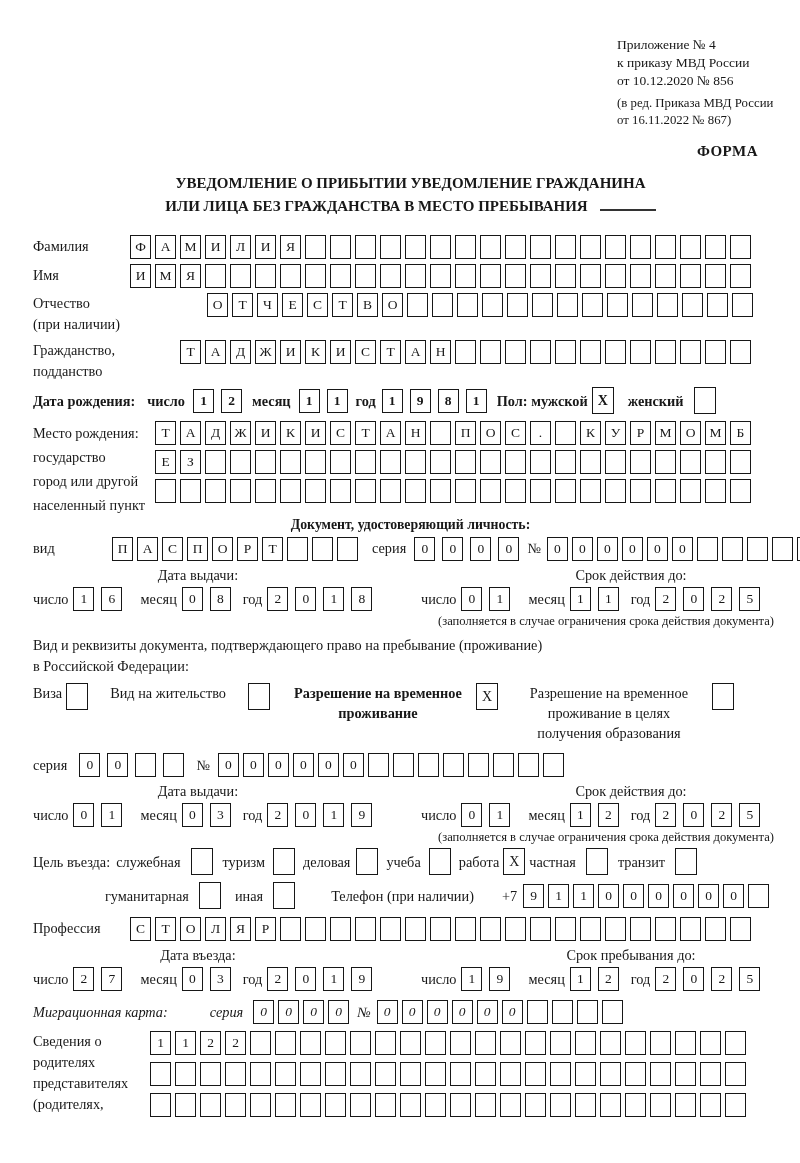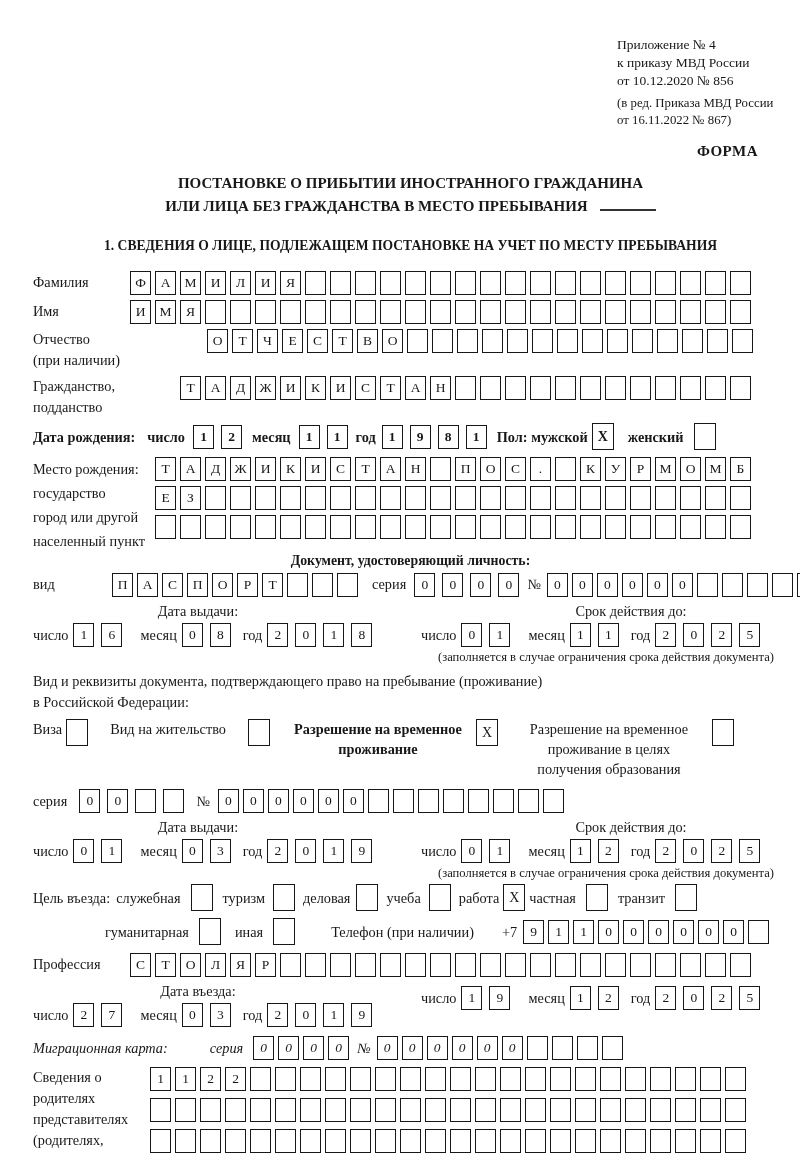--- a/index.html
+++ b/index.html
@@ -66,25 +66,24 @@
     <div>от 10.12.2020 № 856</div>
     <div class="sub">
       <div>(в ред. Приказа МВД России</div>
       <div>от 16.11.2022 № 867)</div>
     </div>
   </div>
 
   <div class="forma">ФОРМА</div>
 
   <div class="title">
-    <span>ПОСТАНОВКЕ О ПРИБЫТИИ ИНОСТРАННОГО ГРАЖДАНИНА</span><br>
+    <span>УВЕДОМЛЕНИЕ О ПРИБЫТИИ УВЕДОМЛЕНИЕ ГРАЖДАНИНА</span><br>
     <span>ИЛИ ЛИЦА БЕЗ ГРАЖДАНСТВА В МЕСТО ПРЕБЫВАНИЯ</span><span class="uline"></span>
   </div>
 
-  <div class="sect">1. СВЕДЕНИЯ О ЛИЦЕ, ПОДЛЕЖАЩЕМ ПОСТАНОВКЕ НА УЧЕТ ПО МЕСТУ ПРЕБЫВАНИЯ</div>
 
   <div class="row" style="margin-top:17px;">
     <span class="lbl w97">Фамилия</span>
     <span class="boxes">
         <span class="box">Ф</span>
         <span class="box">А</span>
         <span class="box">М</span>
         <span class="box">И</span>
         <span class="box">Л</span>
         <span class="box">И</span>
@@ -581,20 +580,21 @@
         <span class="lbl">год</span>
         <span class="boxes sp">
             <span class="box">2</span>
             <span class="box">0</span>
             <span class="box">1</span>
             <span class="box">9</span>
           </span>
       </div>
     </div>
     <div class="dg-right">
+      <div class="dg-head">Срок пребывания до:</div>
       <div class="dg-line">
         <span class="lbl">число</span>
         <span class="boxes sp">
             <span class="box">1</span>
             <span class="box">9</span>
           </span>
         <span class="lbl" style="margin-left:6px;">месяц</span>
         <span class="boxes sp">
             <span class="box">1</span>
             <span class="box">2</span>

